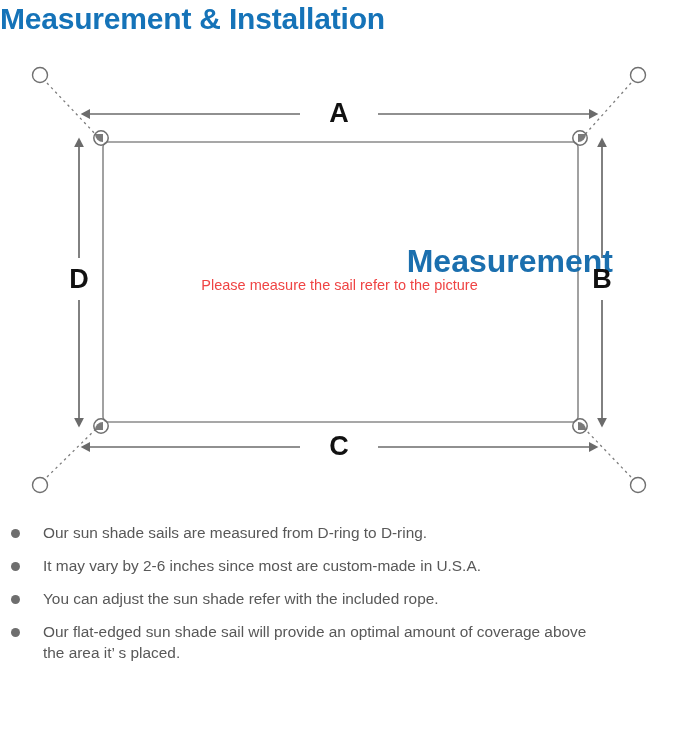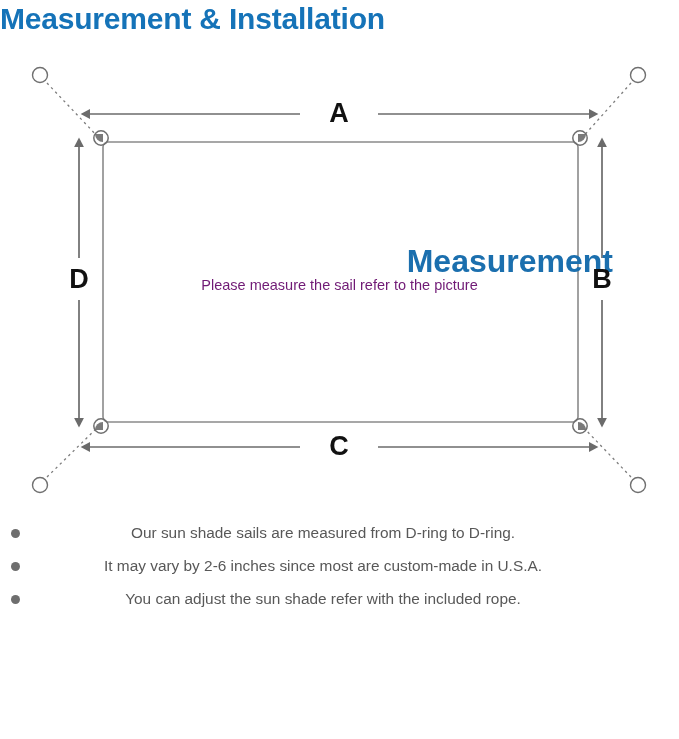--- a/index.html
+++ b/index.html
@@ -27,38 +27,38 @@
 
   
   #sail-heading{
     position:absolute; left:0; top:243px; width:613px;
     text-align:right;
     font-size:32px; font-weight:bold; color:#1b6fae;
   }
   #sail-subheading{
     position:absolute; left:0; top:277px; width:679px;
     text-align:center;
-    font-size:14.5px; color:#701a75; font-weight:normal;
+    font-size:14.5px; color:#ef4444; font-weight:normal;
   }
 
   
   .dim-label{
     position:absolute;
     font-size:27px; font-weight:bold; color:#111111;
     text-align:center;
     line-height:30px;
   }
   #dim-a{ left:309px; top:98px; width:60px; }
   #dim-c{ left:309px; top:431px; width:60px; }
   #dim-d{ left:49px;  top:264px; width:60px; }
   #dim-b{ left:572px; top:264px; width:60px; }
 
   
   #notes{
-    position:absolute; left:0; top:522px; width:609px;text-align:center;
+    position:absolute; left:0; top:522px; width:609px;
   }
   .note{
     position:relative;
     padding-left:43px;
     margin:0 0 12px 0;
     font-size:15.4px;
     line-height:21px;
     color:#585858;
     padding-right:6px;
   }
@@ -153,13 +153,17 @@
     <span class="note-text">Our sun shade sails are measured from D-ring to D-ring.</span>
   </div>
   <div class="note">
     <span class="bullet"></span>
     <span class="note-text">It may vary by 2-6 inches since most are custom-made in U.S.A.</span>
   </div>
   <div class="note">
     <span class="bullet"></span>
     <span class="note-text">You can adjust the sun shade refer with the included rope.</span>
   </div>
+  <div class="note">
+    <span class="bullet"></span>
+    <span class="note-text">Our flat-edged sun shade sail will provide an optimal amount of coverage above the area it’ s placed.</span>
+  </div>
 </div>
 
 </body></html>

